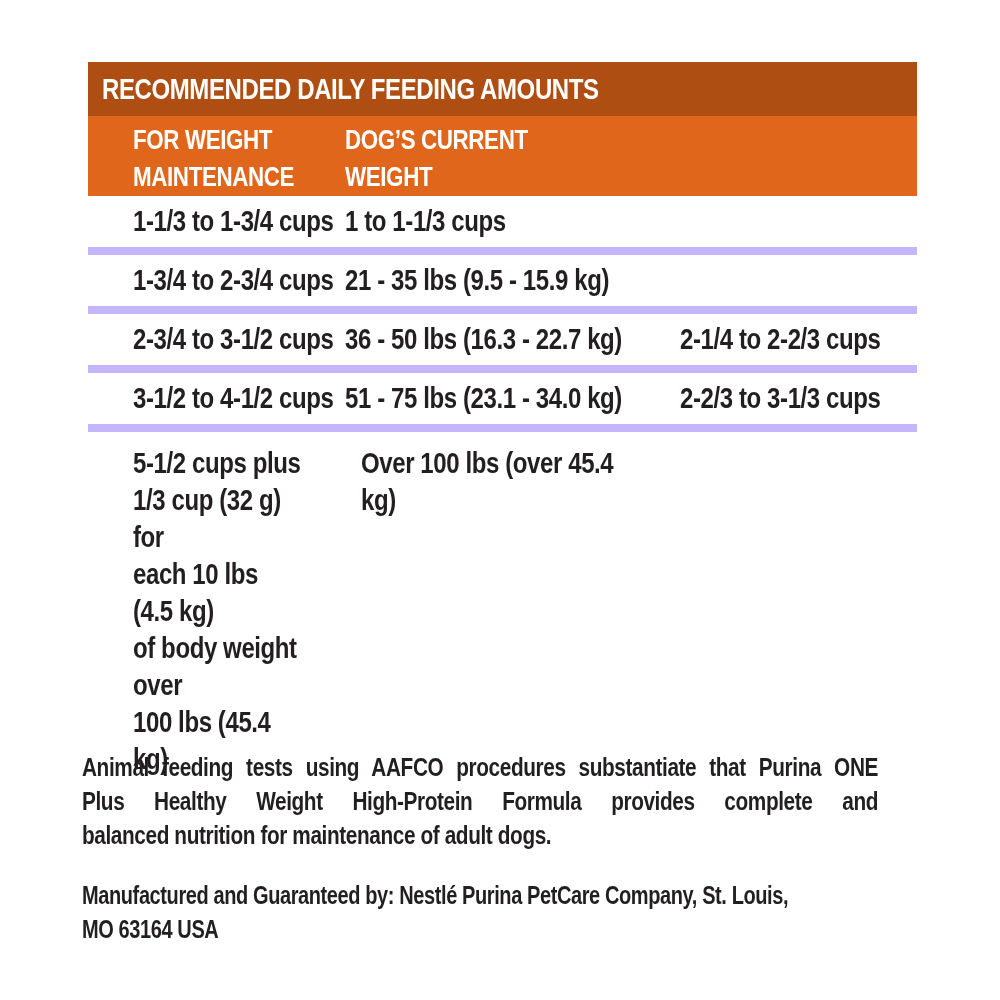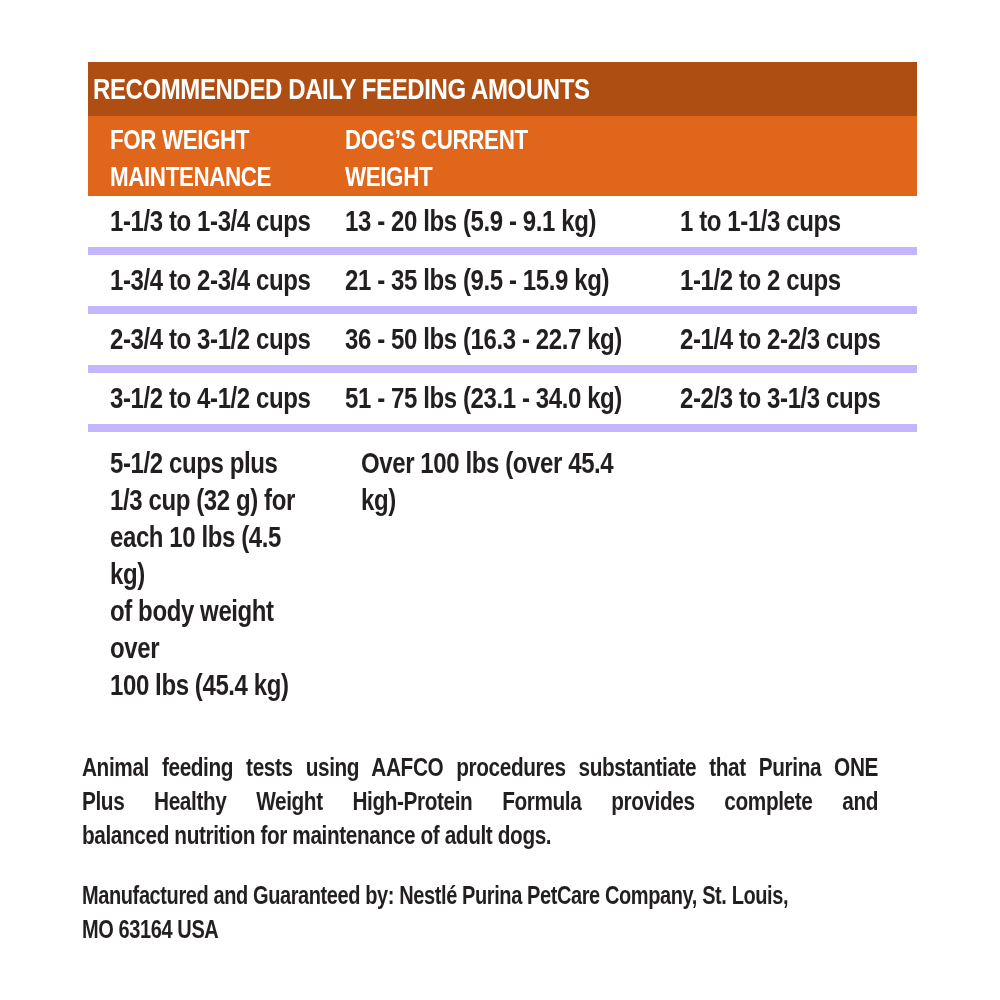--- a/index.html
+++ b/index.html
@@ -12,30 +12,30 @@
     transform:scaleX(0.8);
     transform-origin:0 0;
     white-space:pre;
     letter-spacing:-0.5px;
     font-weight:700;
   }
   
   .ftable{position:absolute;left:88px;top:62px;width:829px;}
   .title-bar{
     background:#AF4E12;height:54px;display:flex;align-items:center;
-    padding-left:5px;box-sizing:border-box;
+    padding-left:14px;box-sizing:border-box;
   }
   .title-bar .cond{font-size:30px;color:#ffffff;line-height:30px;}
   .head-row{
     background:#E0661C;height:80px;box-sizing:border-box;padding-top:5px;
     display:grid;grid-template-columns:257px 335px 237px;
   }
   .head-row .cell .cond{font-size:28px;color:#ffffff;line-height:37px;white-space:pre-line;}
   .cell{overflow:visible;}
-  .cell.c1{padding-left:22px;box-sizing:border-box;}
+  .cell.c1{padding-left:13px;box-sizing:border-box;margin-left:32px;}
   .trow{
     display:grid;grid-template-columns:257px 335px 237px;
     padding:8px 0 9px 0;
   }
   .trow + .trow{border-top:8px solid #c4b5fd;}
   .trow .cond{font-size:30px;line-height:34px;color:#231F20;}
   .trow.tall{padding-top:12px;padding-bottom:6px;gap:16px;}
   .trow.tall .cond{line-height:37px;white-space:pre-line;}
   
   .aafco{position:absolute;left:82px;top:750px;width:995px;}
@@ -69,28 +69,26 @@
       </div>
       <div class="cell">
         <span class="cond">DOG’S CURRENT
 WEIGHT</span>
       </div>
     </div>
 
 
     <div class="trow">
       <div class="cell c1"><span class="cond">1-1/3 to 1-3/4 cups</span></div>
-      <div class="cell"><span class="cond">13 - 20 lbs (5.9 - 9.1 kg)</span></div>
       <div class="cell"><span class="cond">1 to 1-1/3 cups</span></div>
     </div>
 
     <div class="trow">
       <div class="cell c1"><span class="cond">1-3/4 to 2-3/4 cups</span></div>
       <div class="cell"><span class="cond">21 - 35 lbs (9.5 - 15.9 kg)</span></div>
-      <div class="cell"><span class="cond">1-1/2 to 2 cups</span></div>
     </div>
 
     <div class="trow">
       <div class="cell c1"><span class="cond">2-3/4 to 3-1/2 cups</span></div>
       <div class="cell"><span class="cond">36 - 50 lbs (16.3 - 22.7 kg)</span></div>
       <div class="cell"><span class="cond">2-1/4 to 2-2/3 cups</span></div>
     </div>
 
     <div class="trow">
       <div class="cell c1"><span class="cond">3-1/2 to 4-1/2 cups</span></div>

